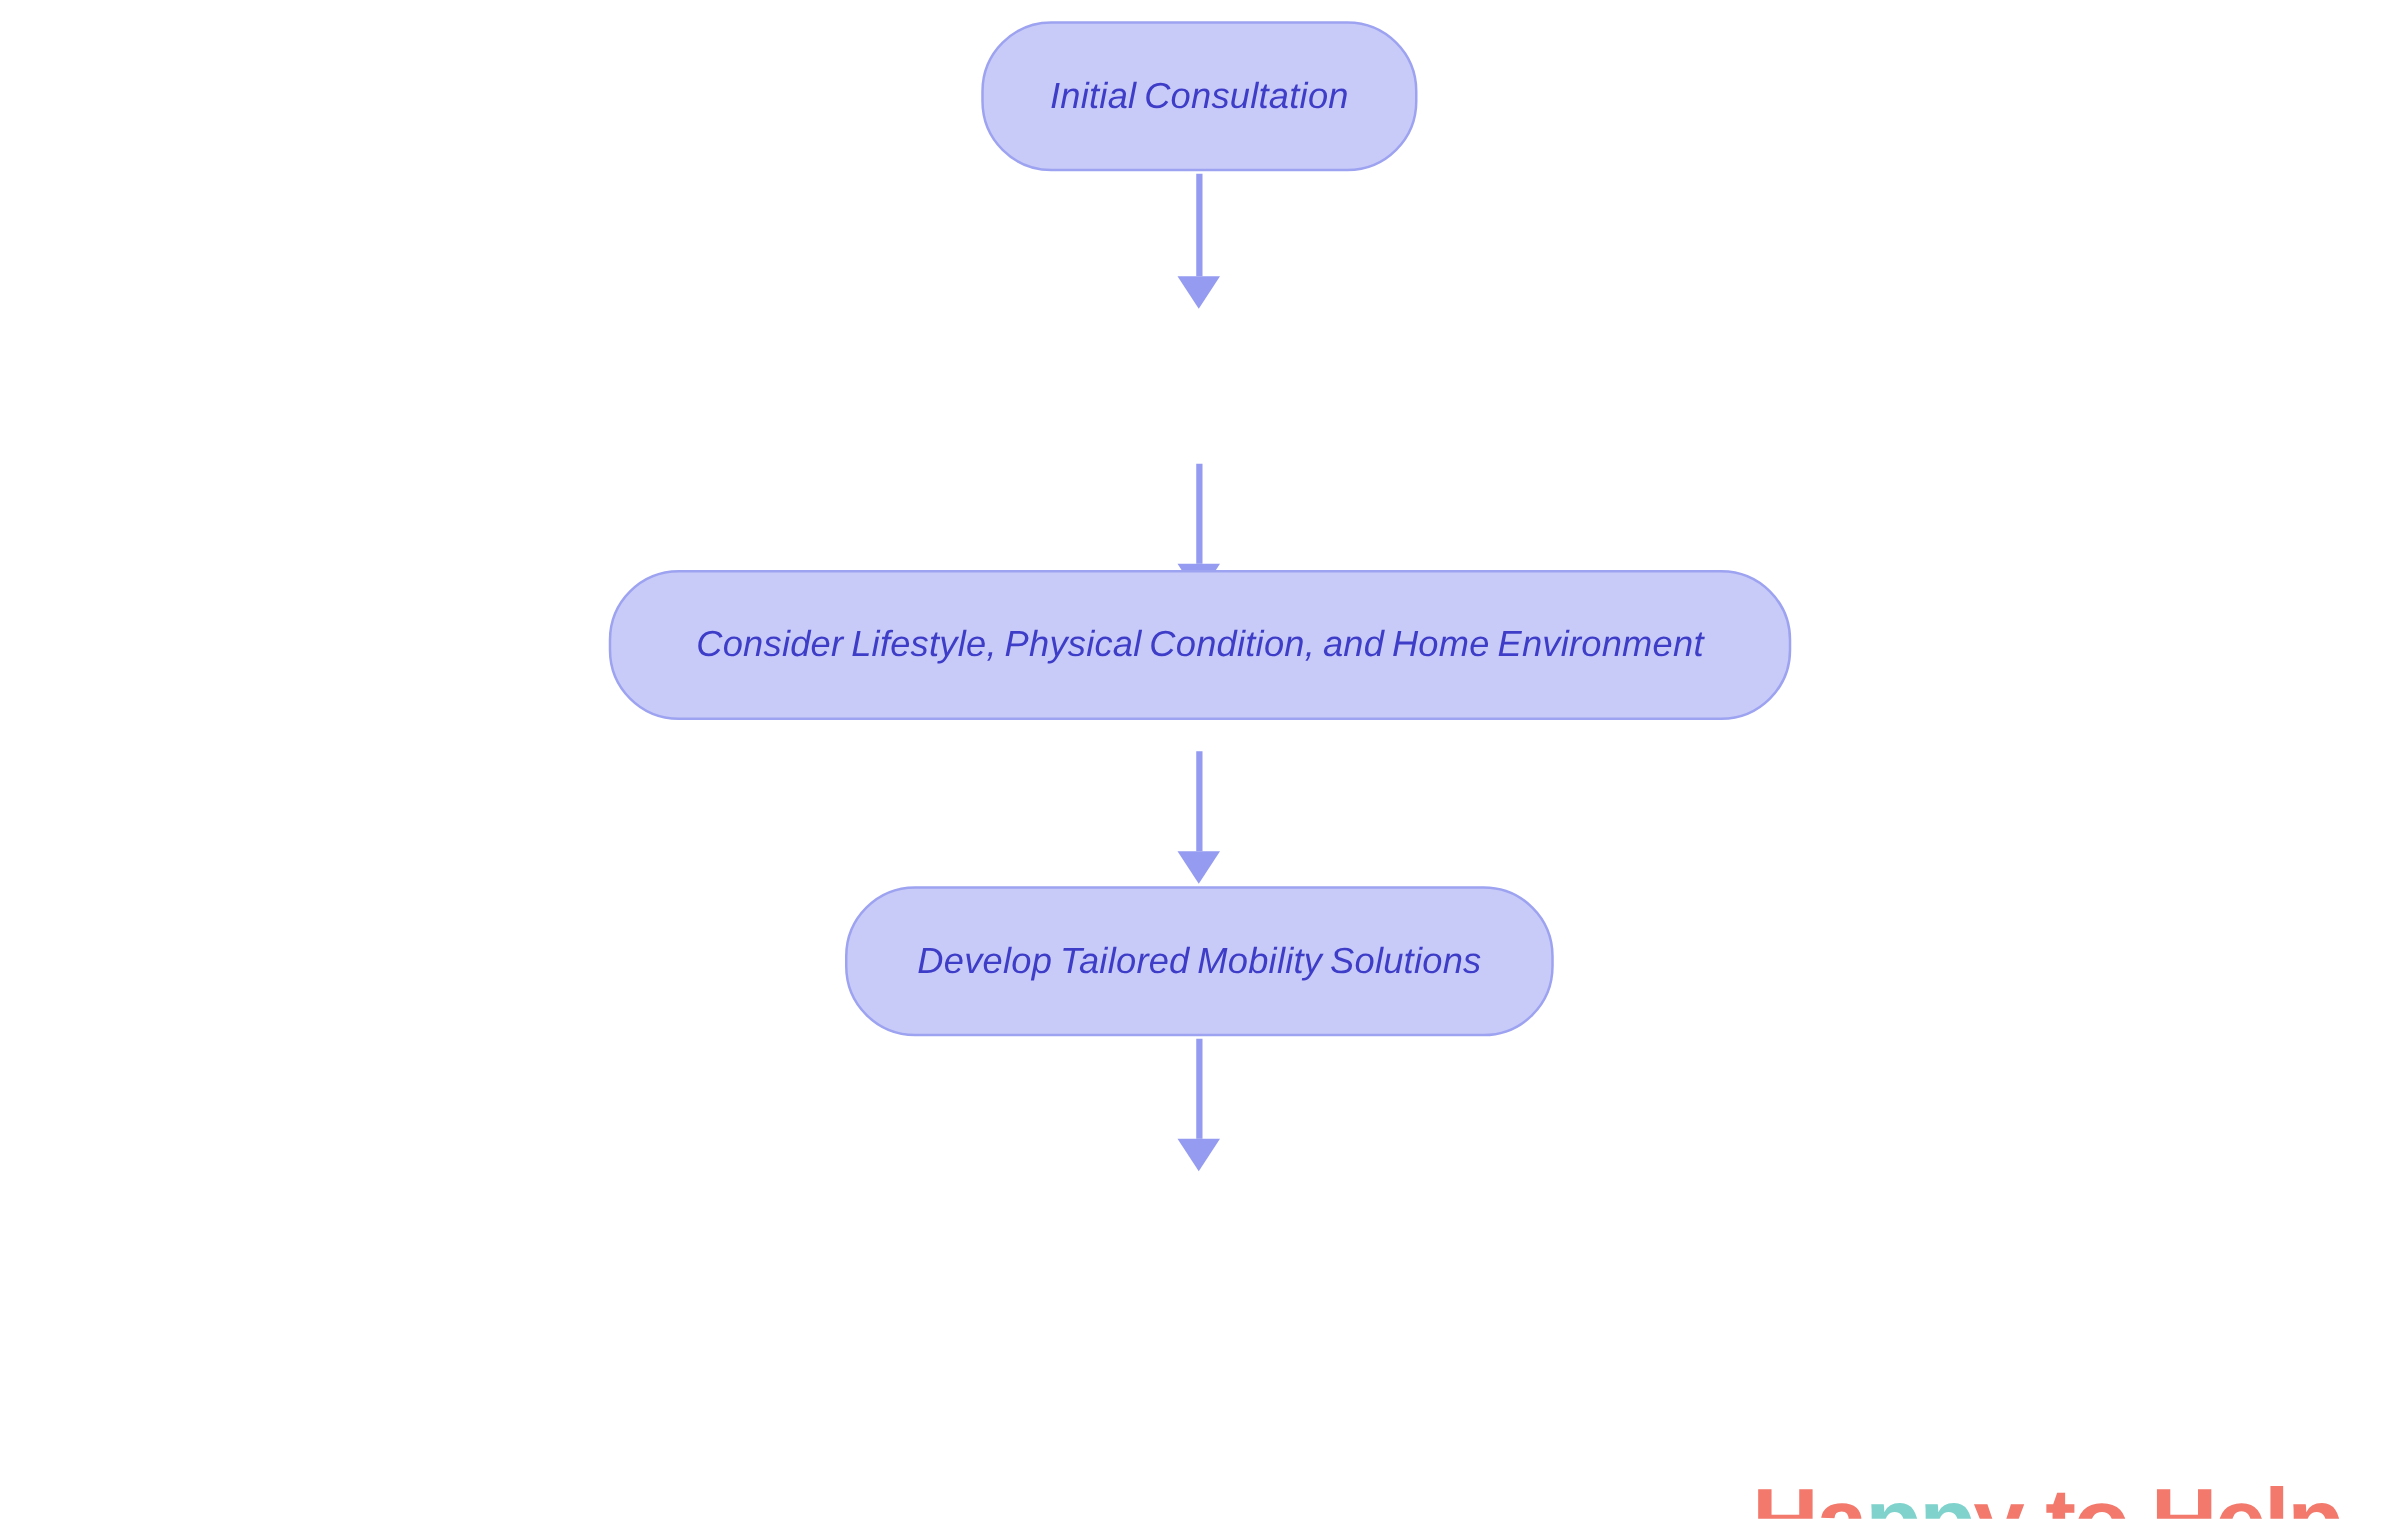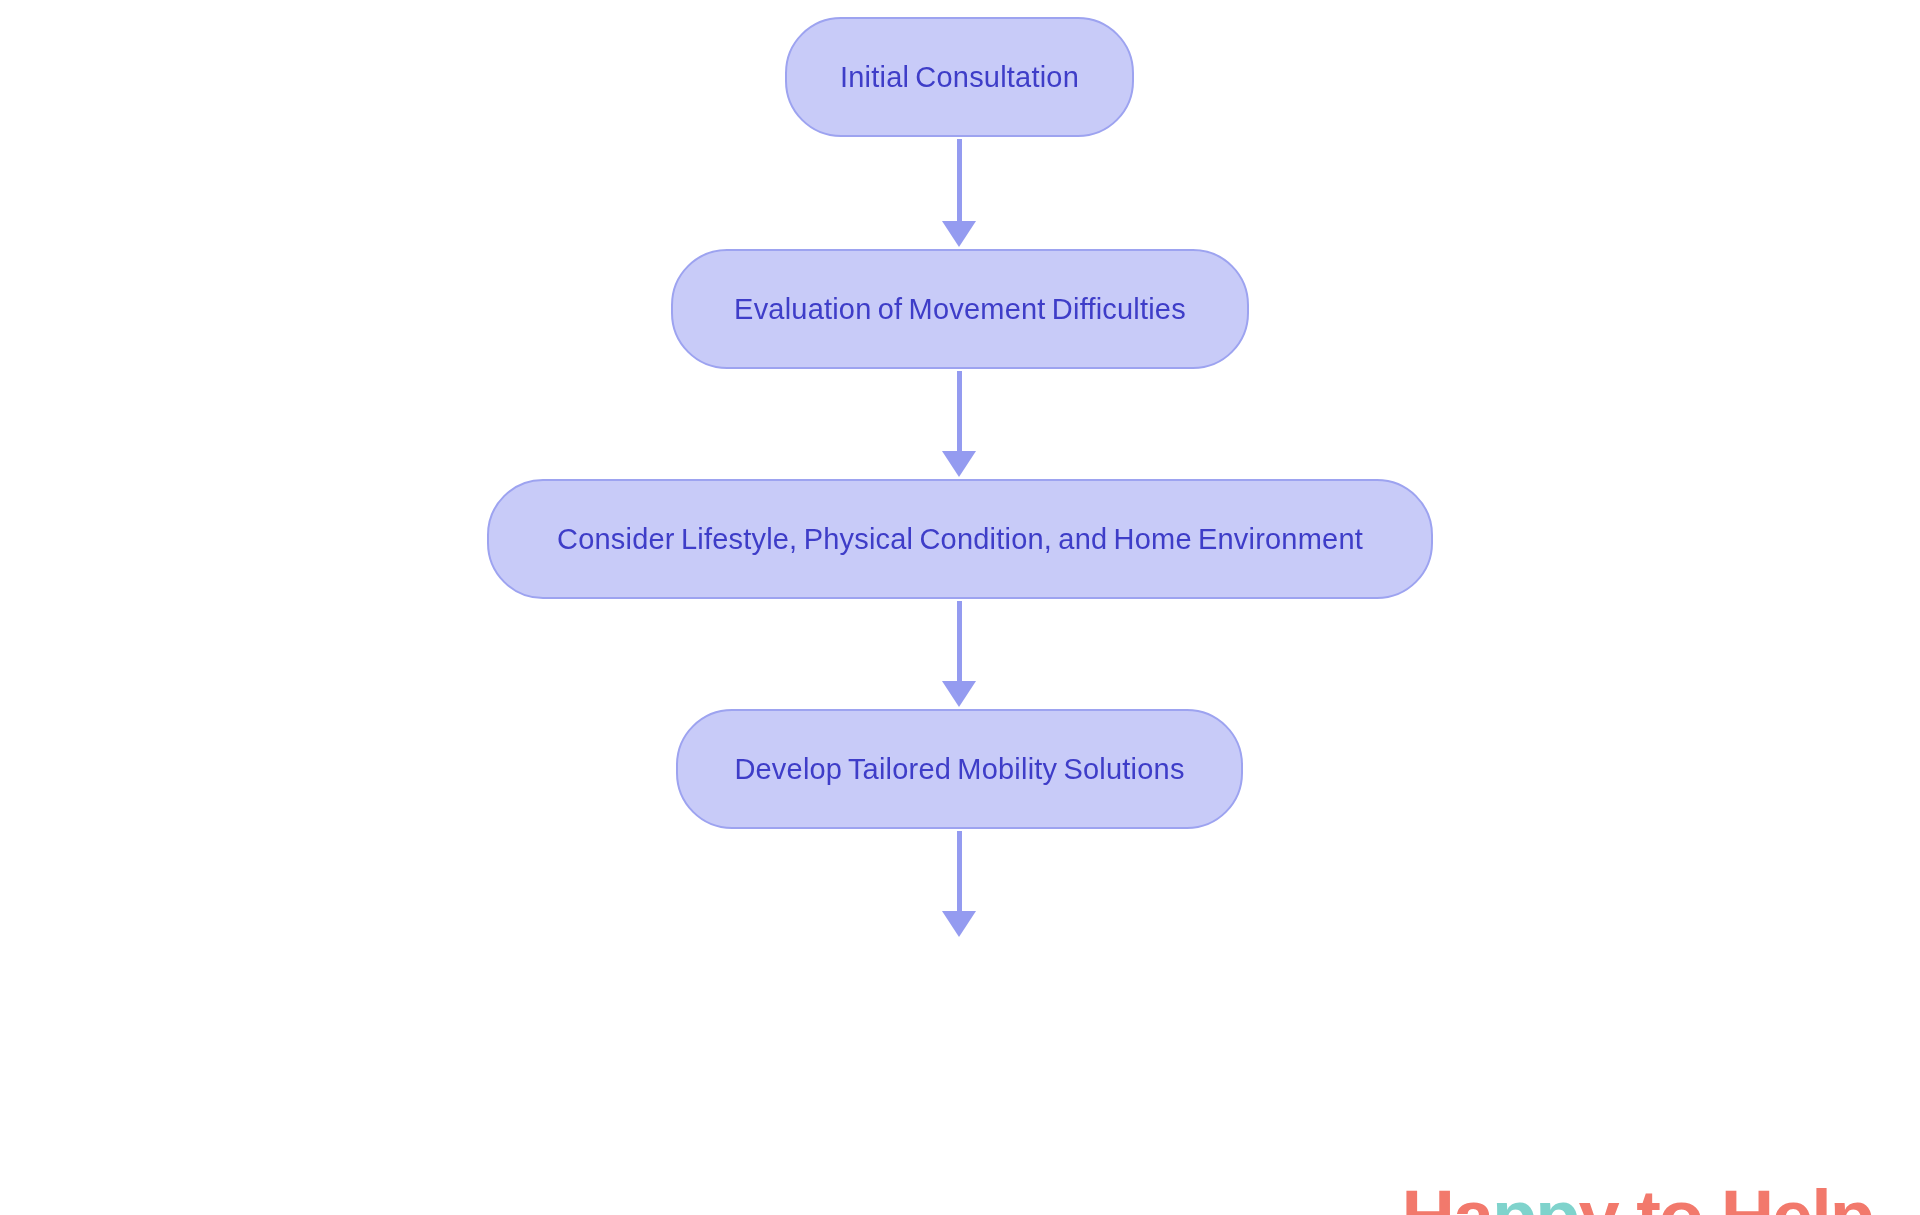--- a/index.html
+++ b/index.html
@@ -25,31 +25,32 @@
   }
   .node {
     position: absolute;
     height: 120px;
     background: var(--node-fill);
     border: 2px solid var(--node-border);
     border-radius: 56px;
     display: flex;
     align-items: center;
     justify-content: center;
+    font-style: italic;
   }
   .node-label {
     color: var(--node-text);
     font-size: 29px;
     letter-spacing: 0.2px;
     word-spacing: -2px;
     white-space: nowrap;
   }
   .node1 { left: 785px; top: 17px;  width: 349px; }
   .node2 { left: 671px; top: 249px; width: 578px; }
-  .node3 { left: 487px; top: 479px; width: 946px; justify-content: center; }
+  .node3 { left: 487px; top: 456px; width: 946px; justify-content: center; }
   .node4 { left: 676px; top: 709px; width: 567px; }
   .node5 { left: 704px; top: 939px; width: 511px; }
 
   .arrow {
     position: absolute;
     left: 938px;
     width: 42px;
     display: flex;
     flex-direction: column;
     align-items: center;
@@ -98,23 +99,20 @@
 
   <div class="node node1">
     <span class="node-label">Initial Consultation</span>
   </div>
 
   <div class="arrow arrow1">
     <div class="arrow-line"></div>
     <div class="arrow-head"></div>
   </div>
 
-  <div class="node node2">
-    <span class="node-label">Evaluation of Movement Difficulties</span>
-  </div>
 
   <div class="arrow arrow2">
     <div class="arrow-line"></div>
     <div class="arrow-head"></div>
   </div>
 
   <div class="node node3">
     <span class="node-label">Consider Lifestyle, Physical Condition, and Home Environment</span>
   </div>
 

